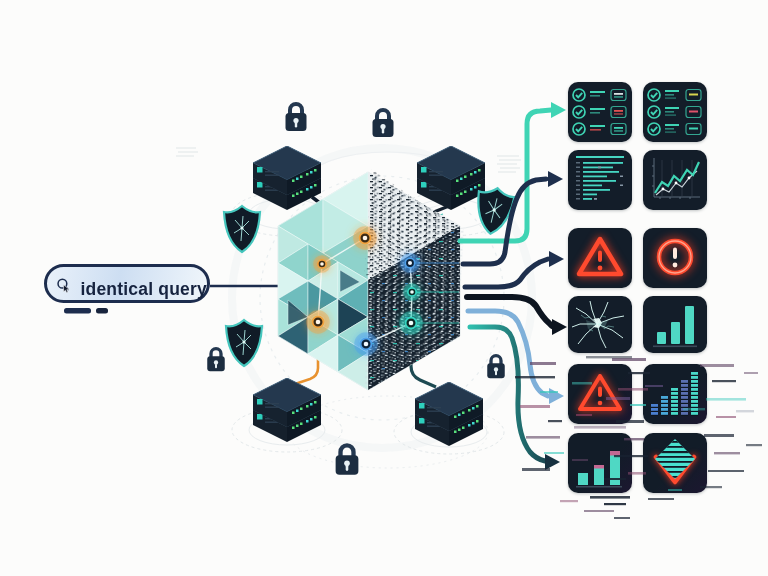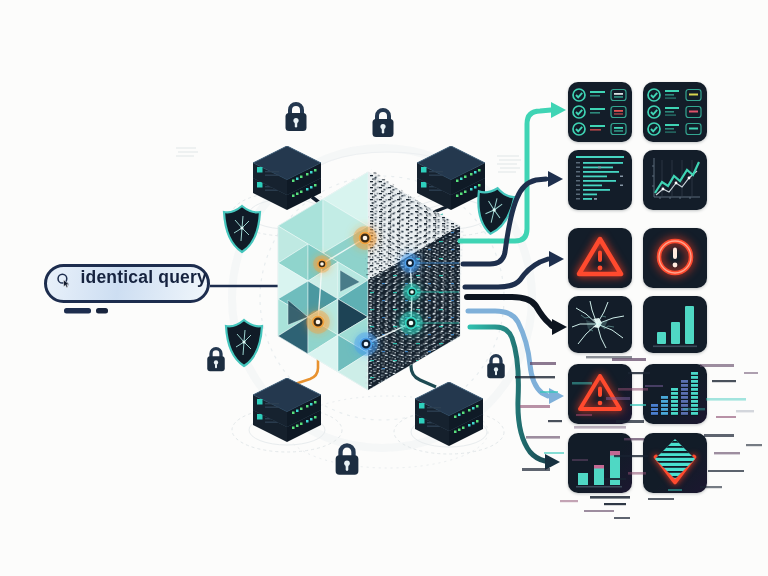--- a/index.html
+++ b/index.html
@@ -5,21 +5,21 @@
   html,body{margin:0;padding:0;background:#ffffff;}
   #canvas{position:relative;width:768px;height:576px;background:#fcfcfb;overflow:hidden;
           font-family:"Liberation Sans",sans-serif;}
   #scene,#noise-layer{position:absolute;left:0;top:0;}
   #noise-layer{pointer-events:none;z-index:6;}
   .panel{position:absolute;width:64px;background:#131d29;border-radius:10px;z-index:4;
          box-shadow:0 1px 3px rgba(20,30,40,.25);}
   .panel svg{display:block;}
   .panel.glitchy{background:linear-gradient(135deg,#121c28 55%,#1c1730 100%);}
   #query-pill{position:absolute;left:44px;top:264px;width:166px;height:39px;box-sizing:border-box;
-    border:3px solid #1d2d4e;border-radius:20px;z-index:5;display:flex;align-items:flex-start;gap:7px;
+    border:3px solid #1d2d4e;border-radius:20px;z-index:5;display:flex;align-items:flex-end;gap:7px;
     padding-left:9px;background:linear-gradient(100deg,#e9f1fa 0%,#cddef2 45%,#f0f6fb 100%);}
   #query-pill .label{font-size:17.5px;font-weight:700;color:#16233f;letter-spacing:.2px;white-space:nowrap;}
 </style>
 </head>
 <body>
 
 <div id="canvas">
 
 <svg id="scene" width="768" height="576" viewBox="0 0 768 576">
   <defs>

